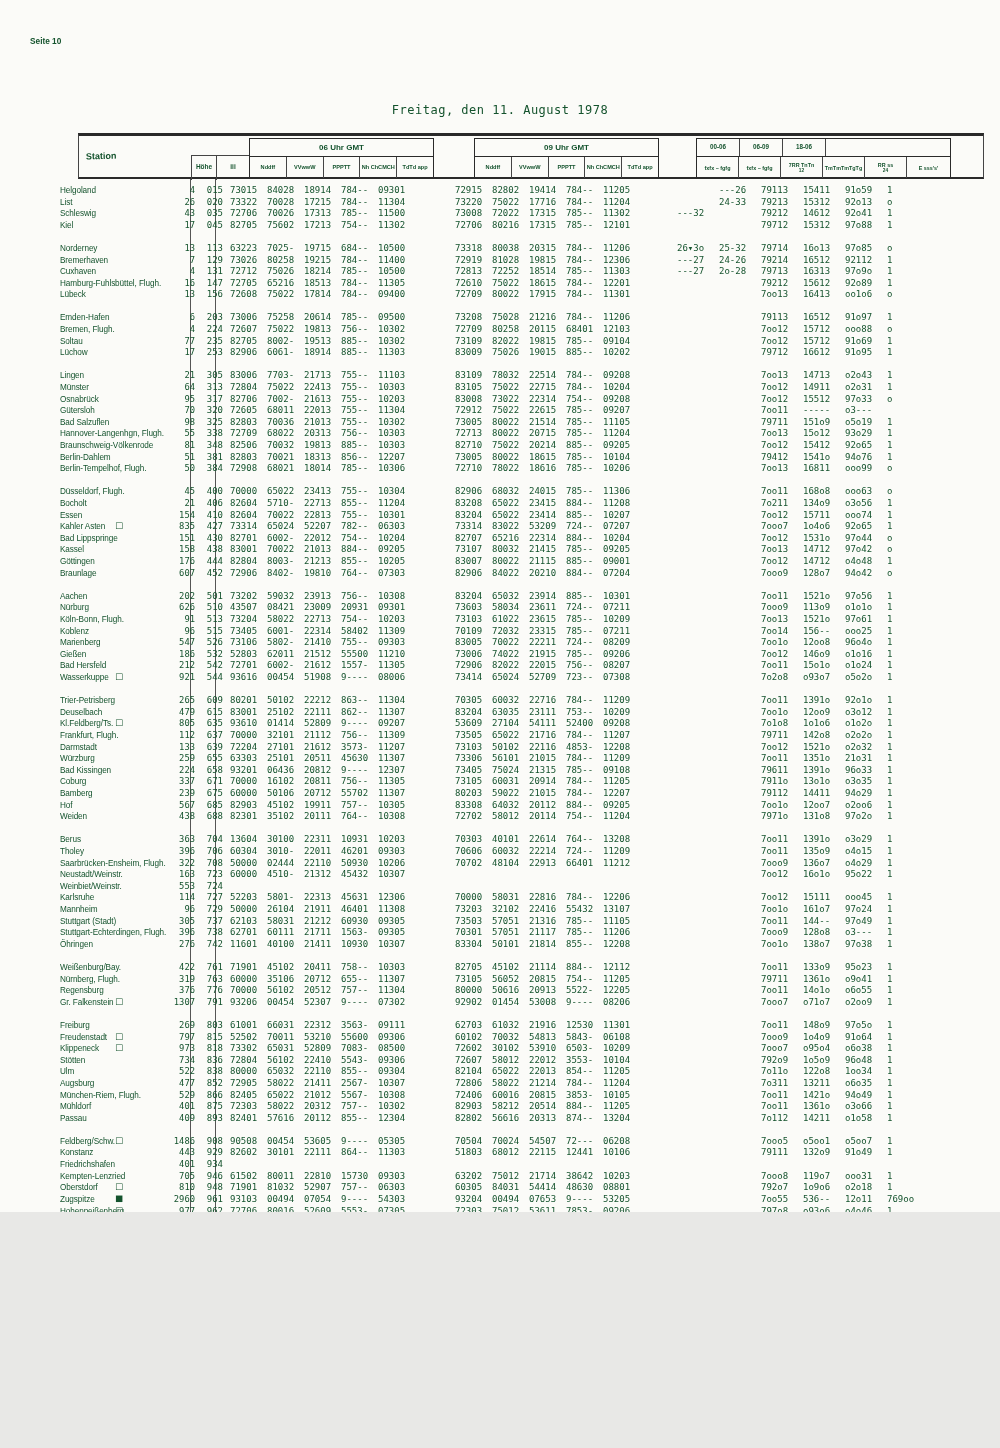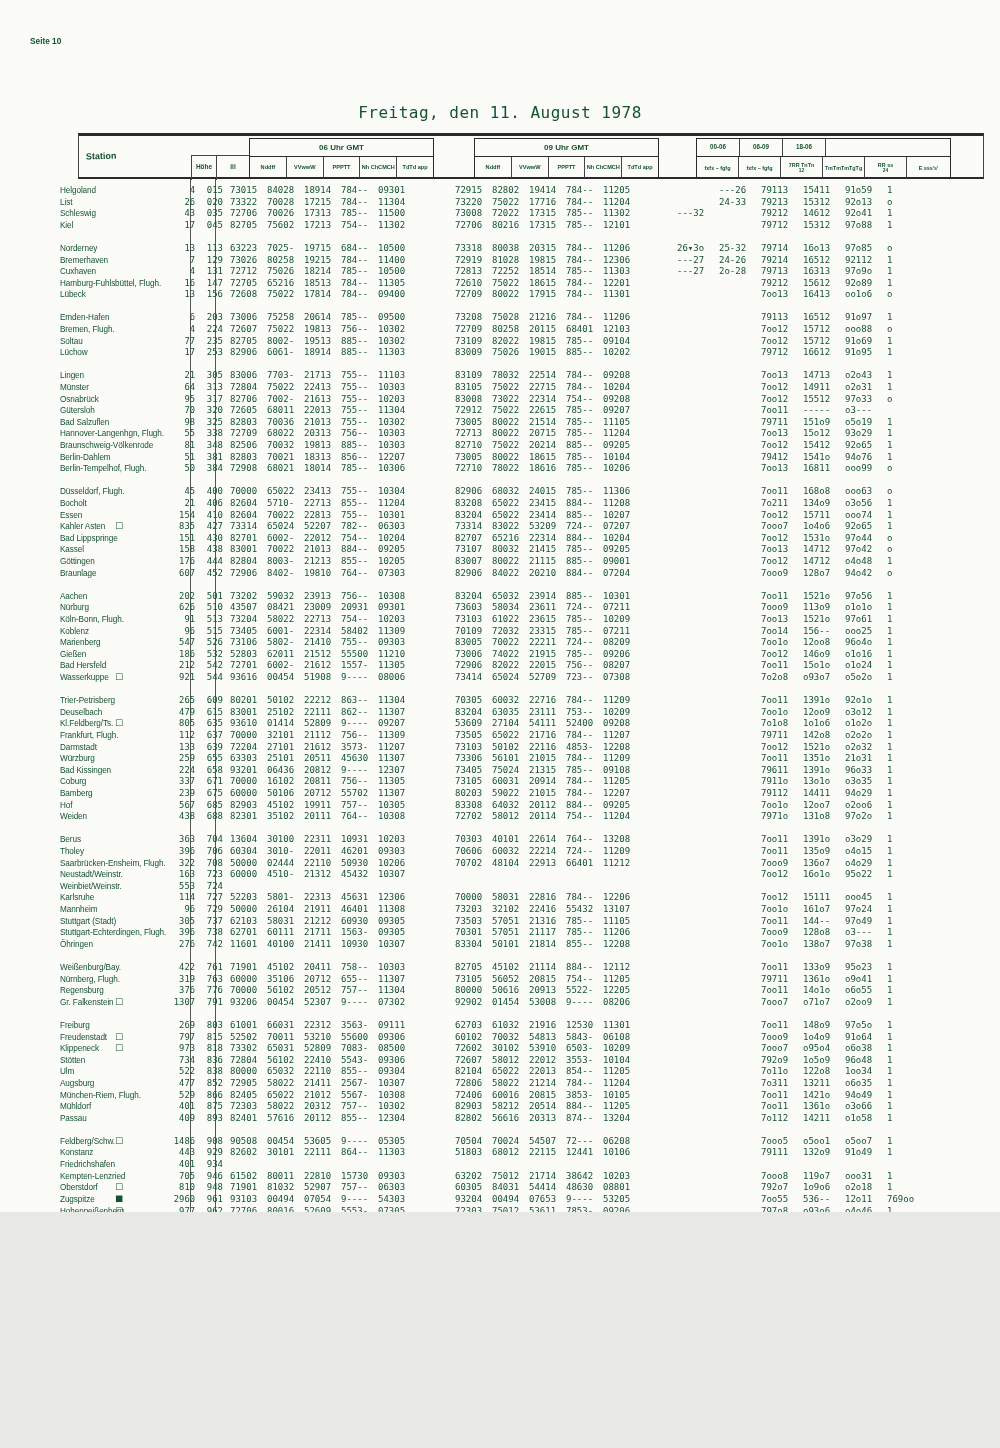--- a/index.html
+++ b/index.html
@@ -1,21 +1,21 @@
 <!DOCTYPE html>
 <html><head>
 <meta charset="utf-8">
 <style>
   html,body{margin:0;padding:0;background:#e8e8e6;}
   .page{position:relative;width:1000px;height:1212px;background:#fbfbf8;
         font-family:"DejaVu Sans Mono",monospace;color:#14532d;overflow:hidden;}
   .page-label{position:absolute;left:30px;top:36px;font-family:"Liberation Sans",sans-serif;
         font-size:9px;font-weight:bold;transform:scaleX(.92);transform-origin:left;}
   .doc-title{position:absolute;left:0;top:103px;width:1000px;text-align:center;
-        font-family:"DejaVu Sans Mono",monospace;font-size:16px;letter-spacing:.5px;}
+        font-family:"DejaVu Sans Mono",monospace;font-size:12px;letter-spacing:.5px;}
   
   .thead{position:absolute;left:78px;top:133px;width:906px;height:46px;box-sizing:border-box;
         border-top:3px solid #2a2a2a;border-bottom:2px solid #2a2a2a;
         border-left:1px solid #444;border-right:1px solid #444;}
   .station-label{position:absolute;left:7px;top:15px;font-family:"Liberation Sans",sans-serif;
         font-size:9px;font-weight:bold;transform:rotate(-1.5deg);}
   .hcell{position:absolute;top:19px;height:25px;box-sizing:border-box;border-left:1px solid #444;
         border-top:1px solid #444;font-family:"Liberation Sans",sans-serif;font-size:6.5px;
         font-weight:bold;text-align:center;line-height:22px;}
   .hcell.hoehe{left:112px;width:25px;}

